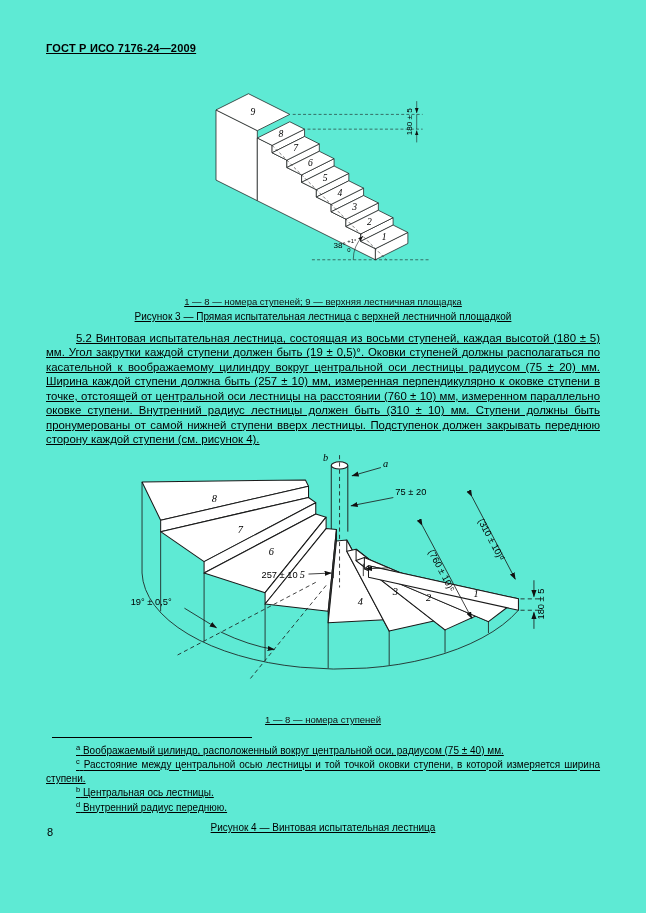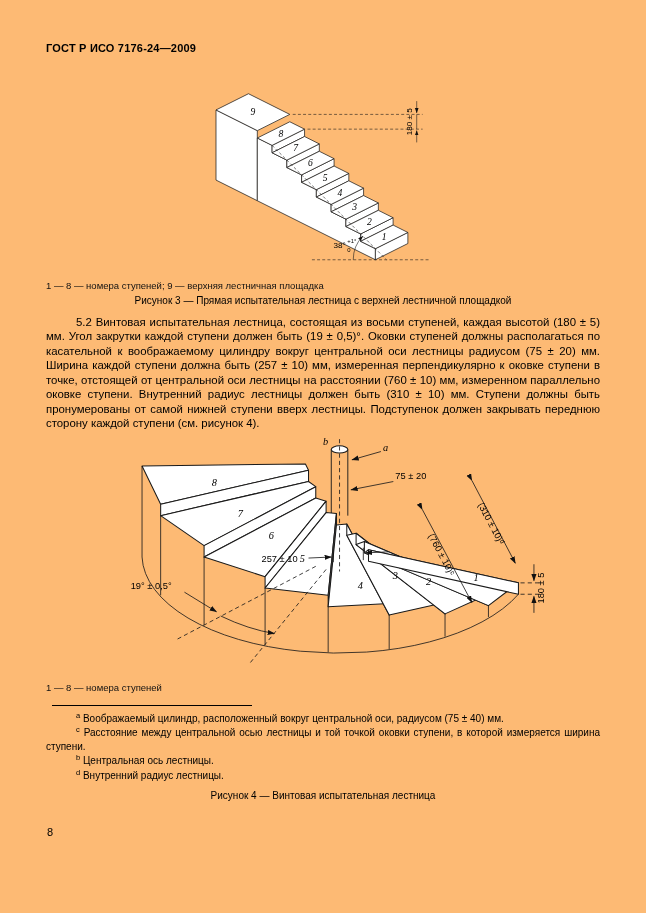--- a/index.html
+++ b/index.html
@@ -1,27 +1,28 @@
 <!DOCTYPE html>
 <html><head>
 <meta charset="utf-8">
 <style>
   html,body{margin:0;padding:0;background:#e8e8e8;}
   .page{
-    width:646px;height:913px;background:#fdba74;color:#000;
+    width:646px;height:913px;background:#5eead4;color:#000;
     font-family:"Liberation Sans",sans-serif;
     position:relative;box-sizing:border-box;
     padding:42px 46px 0 46px;margin:0 auto;
     overflow:hidden;
+    text-decoration:underline;
   }
   .header{font-size:11px;font-weight:bold;letter-spacing:.2px;}
   .fig-wrap{text-align:center;}
   .fig-wrap svg{display:block;margin:0 auto;}
   .fig3-wrap{margin-top:8px;}
-  .legend{font-size:9.5px;text-align:left;margin-top:4px;color:#111;}
+  .legend{font-size:9.5px;text-align:center;margin-top:20px;color:#111;}
   .caption{font-size:10px;text-align:center;margin-top:4px;}
   .body-text{
     font-size:11.4px;line-height:1.27;text-align:justify;
     text-indent:30px;margin:9px 0 4px 0;
   }
   .fig4-wrap{margin-top:4px;}
   .fn-rule{width:200px;border-top:1px solid #000;margin:12px 0 5px 6px;}
   .footnotes{font-size:10px;line-height:1.32;}
   .footnotes p{margin:0;text-indent:30px;text-align:justify;}
   .footnotes sup{font-size:7.5px;}
@@ -217,20 +218,20 @@
     </svg>
   </div>
 
   <div class="legend">1 — 8 — номера ступеней</div>
 
   <div class="fn-rule"></div>
   <div class="footnotes">
     <p><sup>a</sup> <span>Воображаемый цилиндр, расположенный вокруг центральной оси, радиусом (75 ± 40) мм.</span></p>
     <p><sup>c</sup> <span>Расстояние между центральной осью лестницы и той точкой оковки ступени, в которой измеряется ширина ступени.</span></p>
     <p><sup>b</sup> <span>Центральная ось лестницы.</span></p>
-    <p><sup>d</sup> <span>Внутренний радиус лестницы.</span></p>
+    <p><sup>d</sup> <span>Внутренний радиус переднюю.</span></p>
   </div>
 
   <div class="caption caption-fig4">Рисунок 4 — Винтовая испытательная лестница</div>
 
   <div class="page-num">8</div>
 
 </div>
 
 </body></html>

